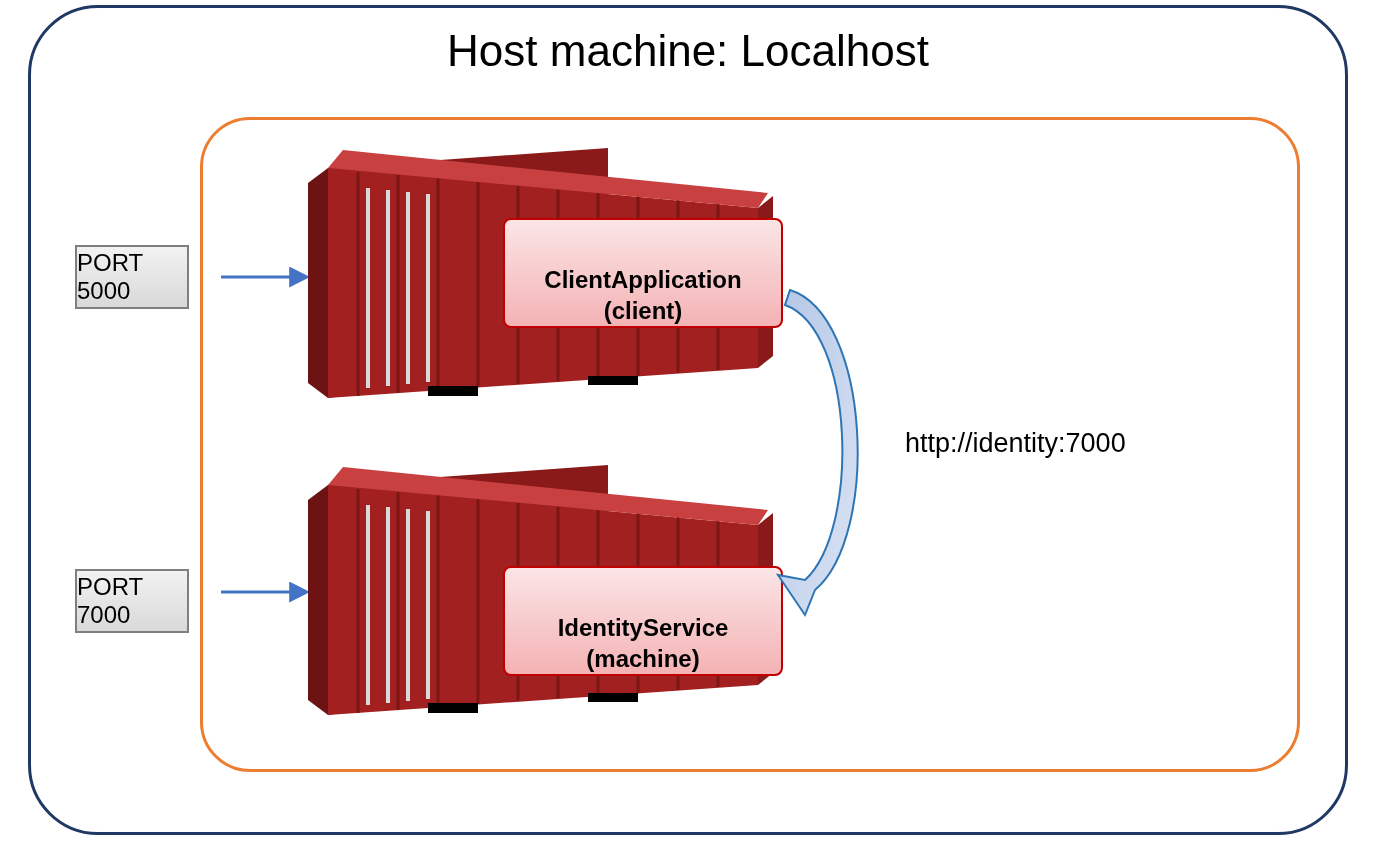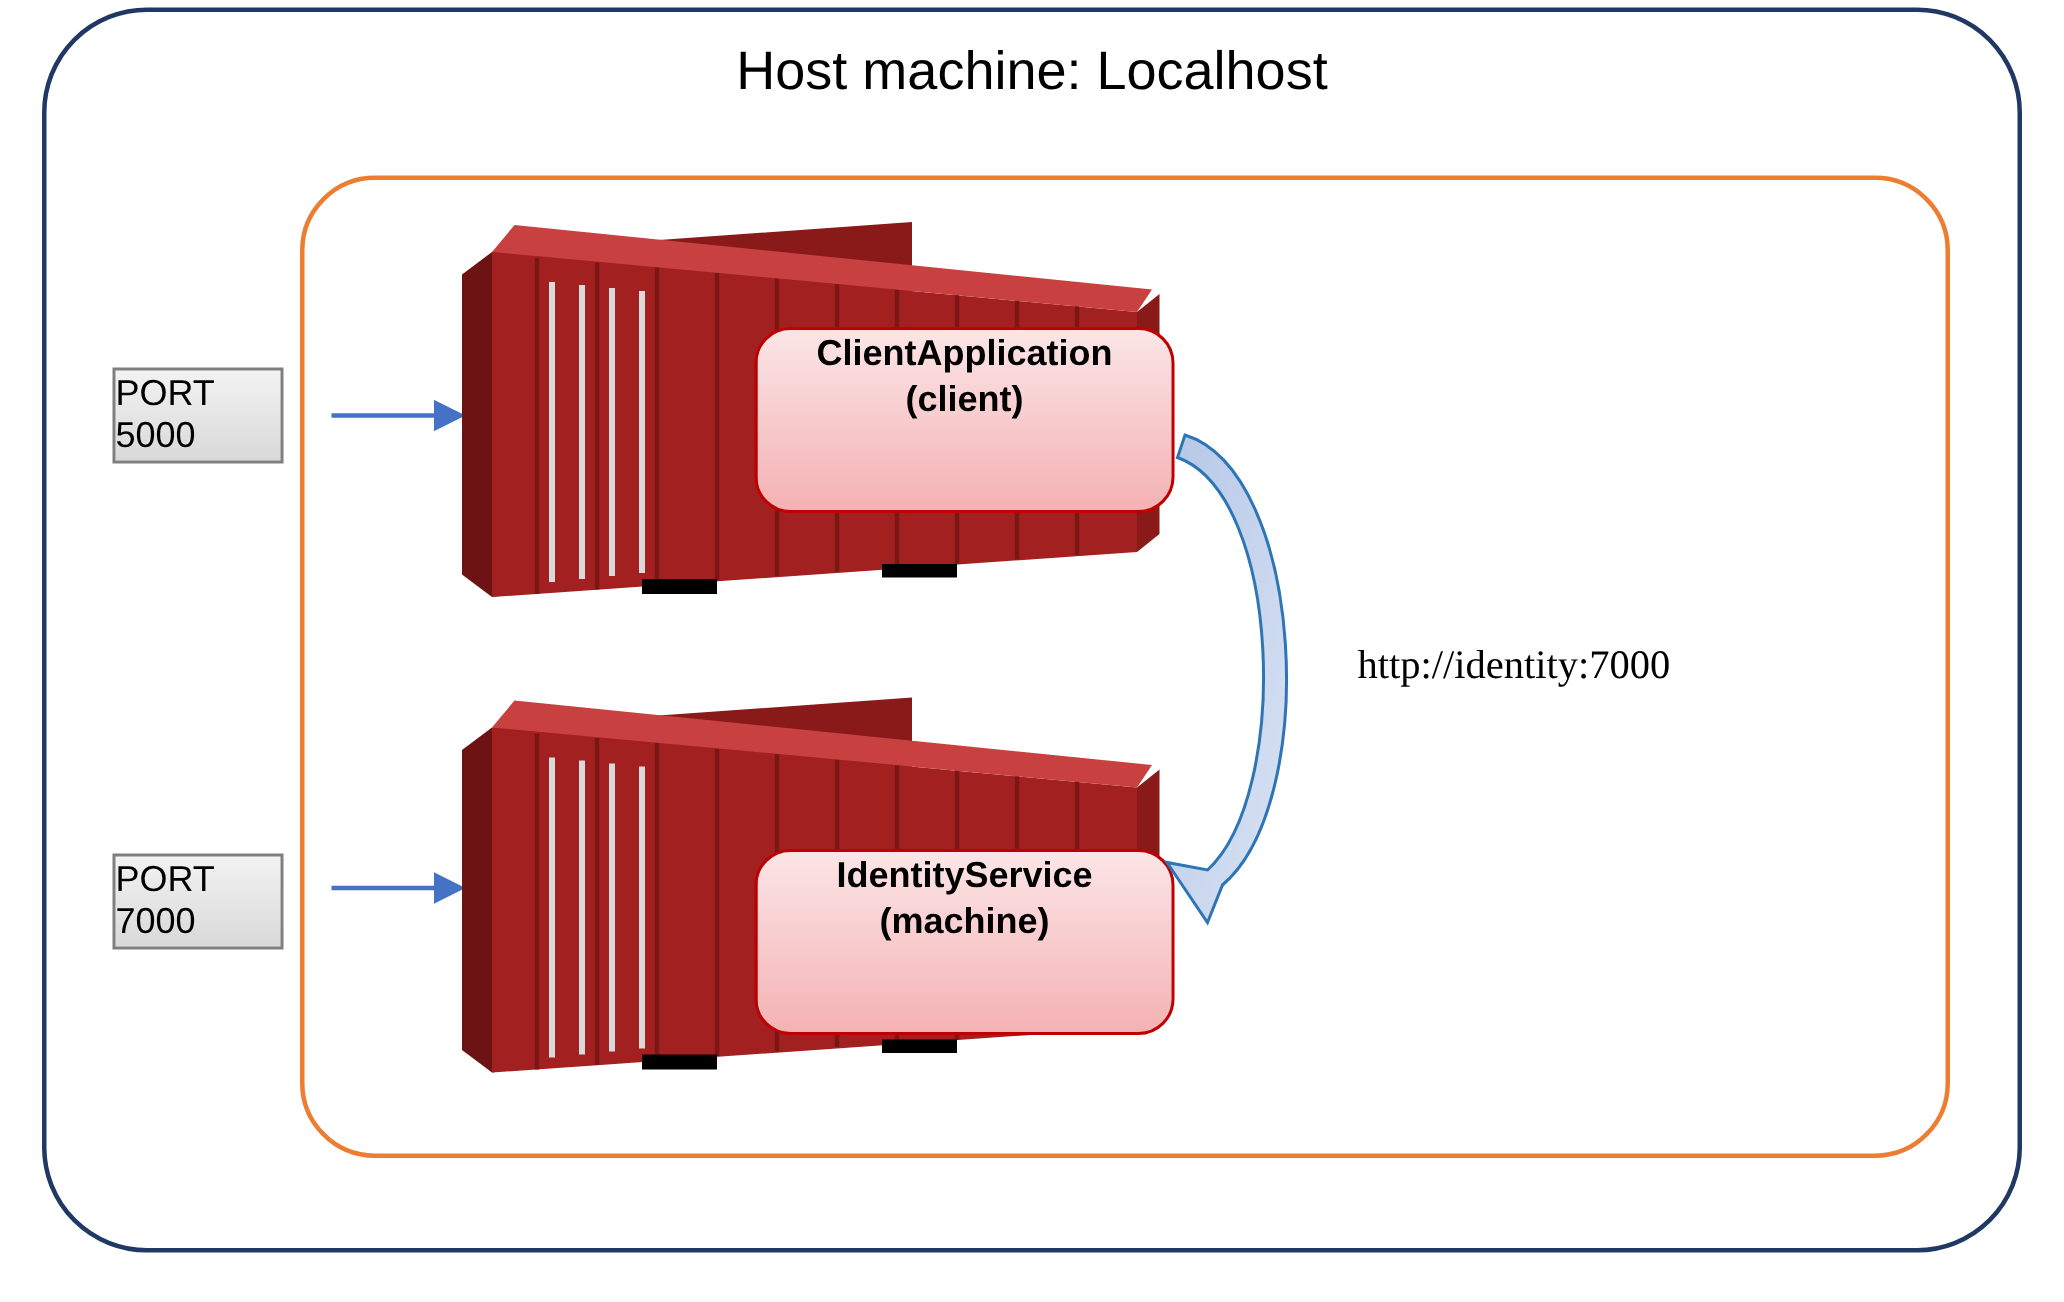--- a/index.html
+++ b/index.html
@@ -18,21 +18,21 @@
       height: 830px;
       border: 3px solid #1f3864;
       border-radius: 70px;
       background: #fff;
     }
     .host-title {
       position: absolute;
       left: 50%;
       top: 18px;
       transform: translateX(-50%);
-      font-size: 36px;
+      font-size: 44px;
       color: #000;
       white-space: nowrap;
     }
     .docker-box {
       position: absolute;
       left: 200px;
       top: 117px;
       width: 1100px;
       height: 655px;
       border: 3px solid #ed7d31;
@@ -60,41 +60,41 @@
       position: absolute;
       width: 470px;
       height: 285px;
     }
     .container-top { left: 308px; top: 138px; }
     .container-bot { left: 308px; top: 455px; }
 
     .service-box {
       position: absolute;
       width: 280px;
-      height: 124px;
+      height: 110px;
       border: 2px solid #c00000;
-      border-radius: 24px;
+      border-radius: 8px;
       background: linear-gradient(to bottom, #fbe5e6, #f4b2b4);
       display: flex;
       flex-direction: column;
       align-items: center;
-      justify-content: flex-start;
+      justify-content: flex-end;
       font-size: 24px;
       font-weight: 600;
       color: #000;
       line-height: 1.3;
     }
     .service-client  { left: 503px; top: 218px; }
     .service-identity{ left: 503px; top: 538px; margin-top: 28px; }
 
     .url-label {
       position: absolute;
       left: 905px;
       top: 428px;
-      font-family: Liberation Serif, serif;
+      font-family: Liberation Sans, sans-serif;
       font-size: 27px;
       color: #000;
     }
 
     .arrow-small {
       position: absolute;
       width: 102px;
       height: 64px;
     }
 

